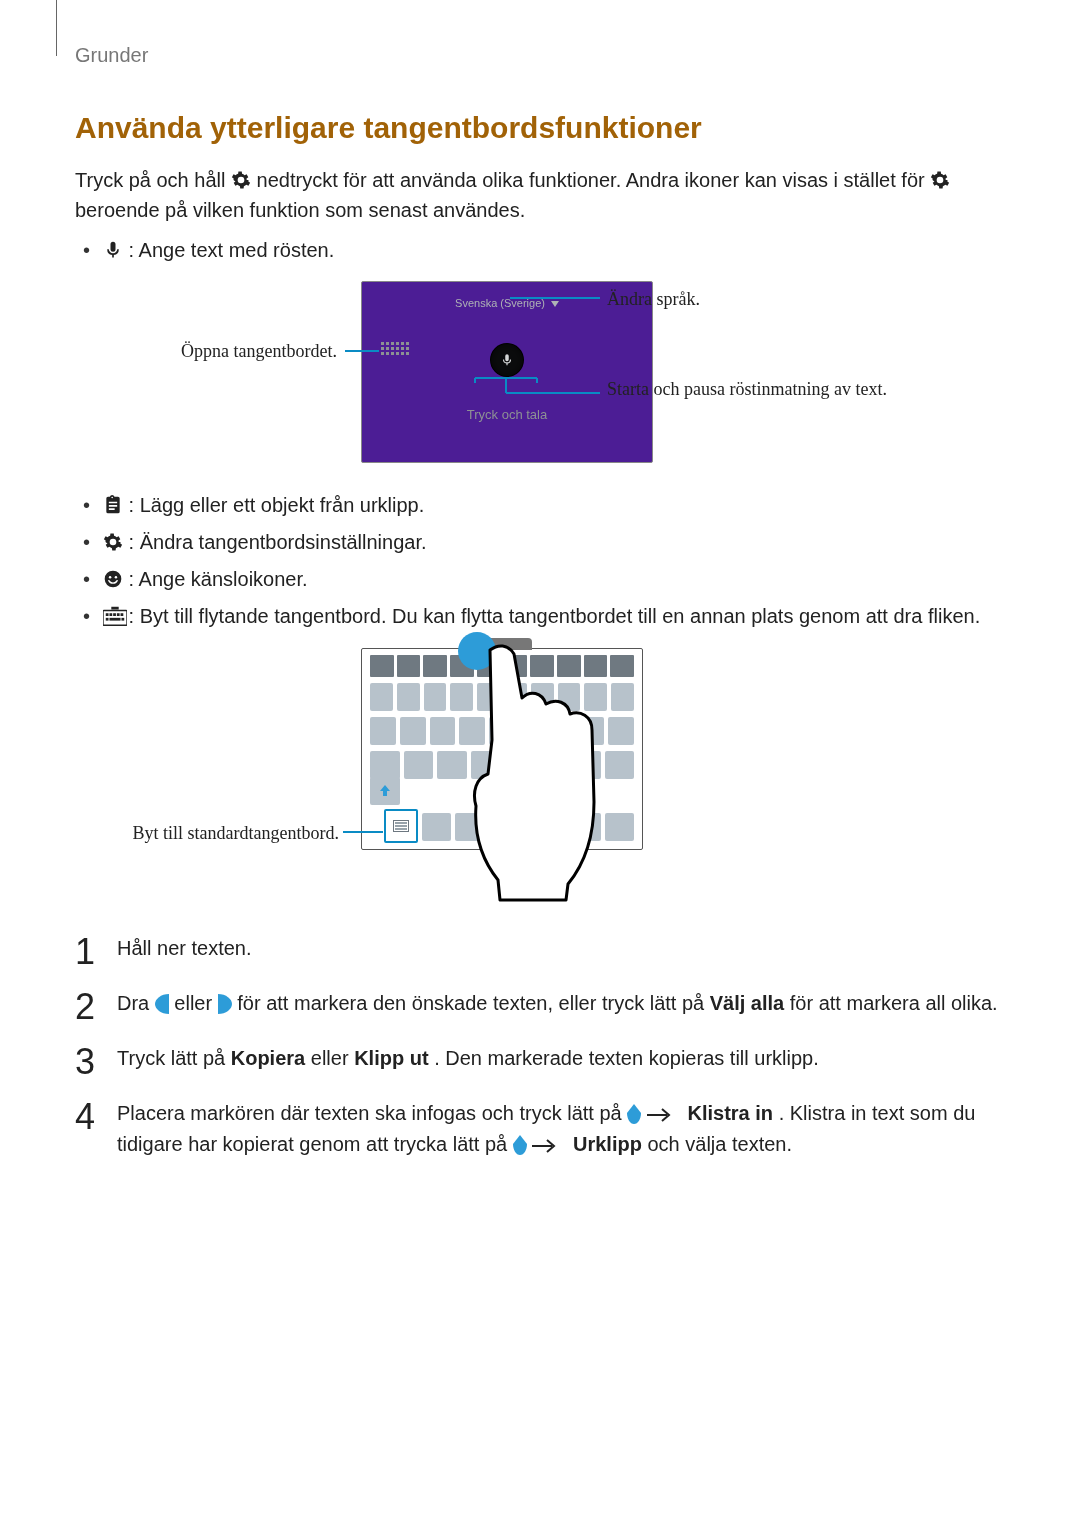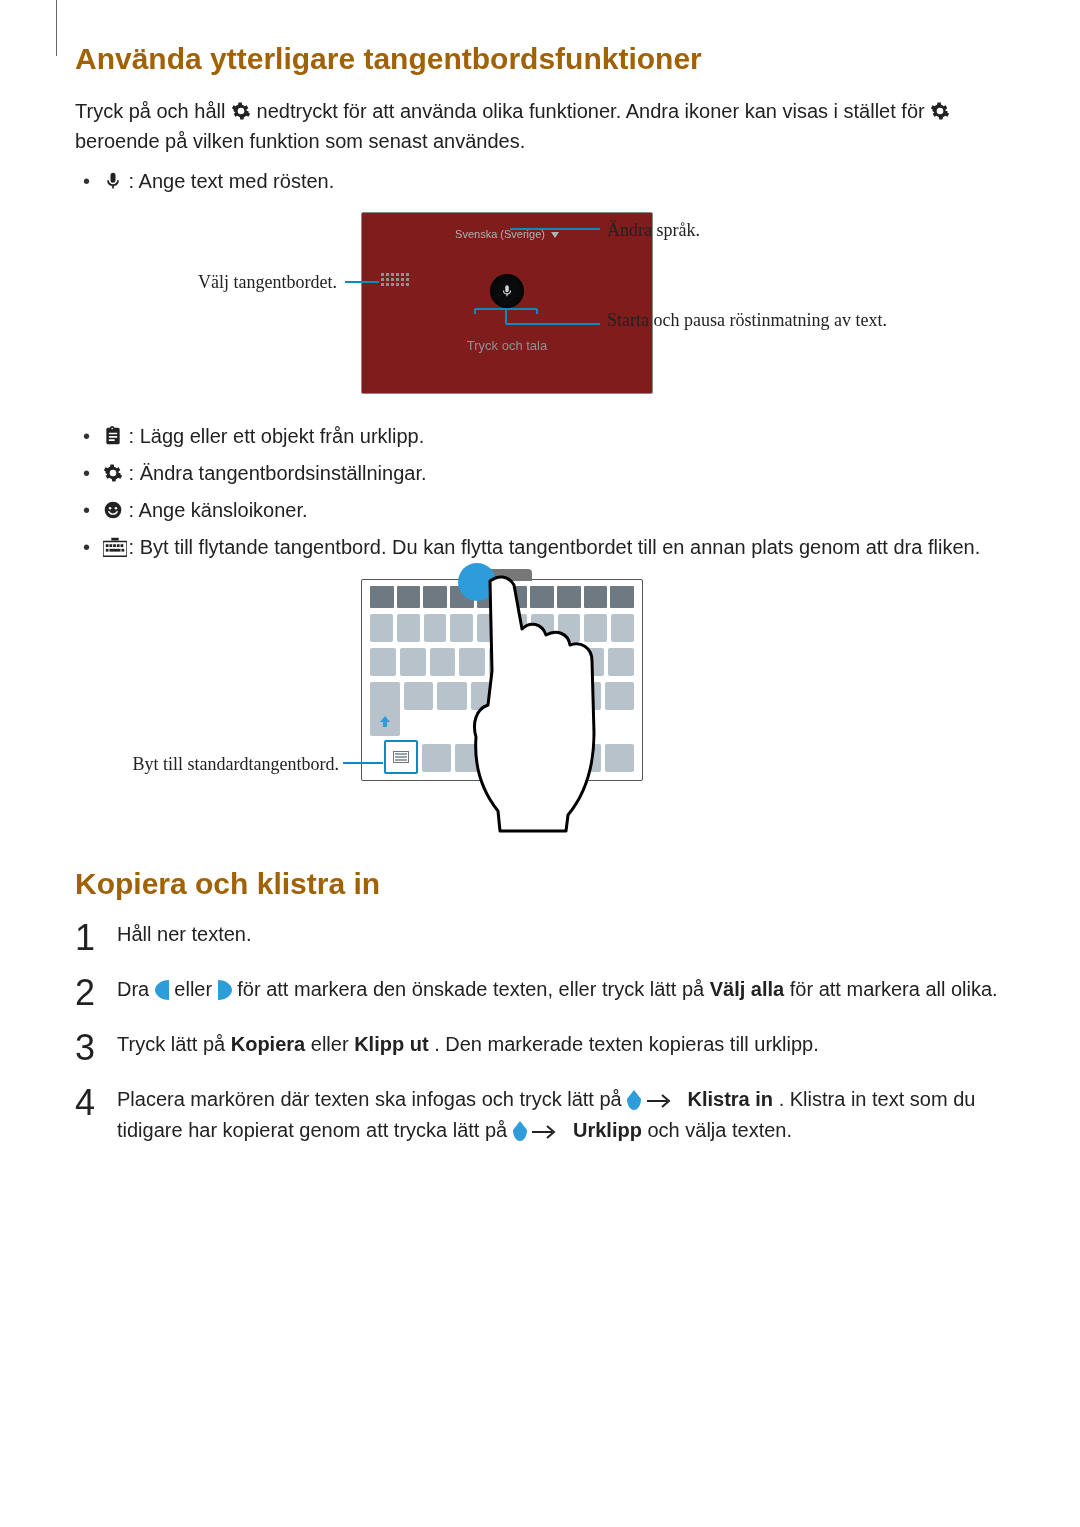--- a/index.html
+++ b/index.html
@@ -80,21 +80,21 @@
     width: 930px;
     height: 190px;
     margin: 12px auto 22px auto;
   }
   .fig1-screen {
     position: absolute;
     left: 286px;
     top: 3px;
     width: 290px;
     height: 180px;
-    background: #7f1d1d;
+    background: #4c1d95;
     border: 1px solid #888;
     border-radius: 2px;
     overflow: hidden;
   }
   .fig1-topbar {
     position: absolute;
     top: 10px;
     left: 60px;
     right: 60px;
     height: 22px;
@@ -311,20 +311,21 @@
   .arrow-right {
     display:inline-block;
     vertical-align:-2px;
   }
 </style>
 </head>
 <body>
 
 <div class="page">
 
+  <div class="breadcrumb">Grunder</div>
 
   <h2 class="orange">Använda ytterligare tangentbordsfunktioner</h2>
 
   <p class="body">
     <span>Tryck på och håll </span>
     <span class="inline-icon">
       <svg viewBox="0 0 24 24" width="20" height="20">
           <path fill="#222" d="M12 8a4 4 0 1 0 .001 8.001A4 4 0 0 0 12 8zm9 4c0 .6-.06 1.18-.17 1.74l2.1 1.64-2 3.46-2.47-1a9 9 0 0 1-3 1.74l-.37 2.64h-4l-.37-2.64a9 9 0 0 1-3-1.74l-2.47 1-2-3.46 2.1-1.64A9.2 9.2 0 0 1 3 12c0-.6.06-1.18.17-1.74l-2.1-1.64 2-3.46 2.47 1a9 9 0 0 1 3-1.74L8.91 1.8h4l.37 2.64a9 9 0 0 1 3 1.74l2.47-1 2 3.46-2.1 1.64c.11.56.17 1.14.17 1.74z"></path>
         </svg>
     </span>
@@ -399,21 +400,21 @@
       <line class="callout-line" x1="270" y1="73" x2="304" y2="73"></line>
 
       <line class="callout-line" x1="435" y1="20" x2="525" y2="20"></line>
 
       <line class="callout-line" x1="400" y1="100" x2="462" y2="100"></line>
       <line class="callout-line" x1="400" y1="100" x2="400" y2="105"></line>
       <line class="callout-line" x1="462" y1="100" x2="462" y2="105"></line>
       <line class="callout-line" x1="431" y1="100" x2="431" y2="115"></line>
       <line class="callout-line" x1="431" y1="115" x2="525" y2="115"></line>
     </svg>
-    <div class="callout-text" style="left:90px; top:62px; text-align:right; width:172px;">Välj tangentbordet.</div>
+    <div class="callout-text" style="left:90px; top:62px; text-align:right; width:172px;">Öppna tangentbordet.</div>
     <div class="callout-text" style="left:532px; top:10px;">Ändra språk.</div>
     <div class="callout-text" style="left:532px; top:100px; width:300px;">Starta och pausa röstinmatning av text.</div>
   </div>
 
   <ul class="iconlist">
     <li>
       <span class="li-inner">
         <span class="inline-icon">
           <svg viewBox="0 0 24 24" width="20" height="20">
               <path fill="#222" d="M16 2h-2.18A3 3 0 0 0 8.18 2H6a2 2 0 0 0-2 2v16a2 2 0 0 0 2 2h12a2 2 0 0 0 2-2V4a2 2 0 0 0-2-2h-2zm-5 0a1 1 0 1 1 0 2 1 1 0 0 1 0-2zM7 8h10v2H7zm0 4h10v2H7zm0 4h7v2H7z"></path>
@@ -553,21 +554,20 @@
           L 22 98
           Z"></path>
       </svg>
     </div>
     <svg width="930" height="260" style="position:absolute;left:0;top:0;pointer-events:none;">
       <line class="callout-line" x1="268" y1="188" x2="308" y2="188"></line>
     </svg>
     <div class="callout-text" style="left:54px; top:178px; width:210px; text-align:right;">Byt till standardtangentbord.</div>
   </div>
 
-  <h2 class="orange">Kopiera och klistra in</h2>
 
   <ol class="steps">
     <li>
       <span>Håll ner texten.</span>
     </li>
     <li>
       <span>Dra </span>
       <span class="handle">
         <svg width="14" height="20" viewBox="0 0 14 20">
             <path fill="#2d9cd8" d="M14 0v20C6 20 0 15 0 10S6 0 14 0z"></path>

